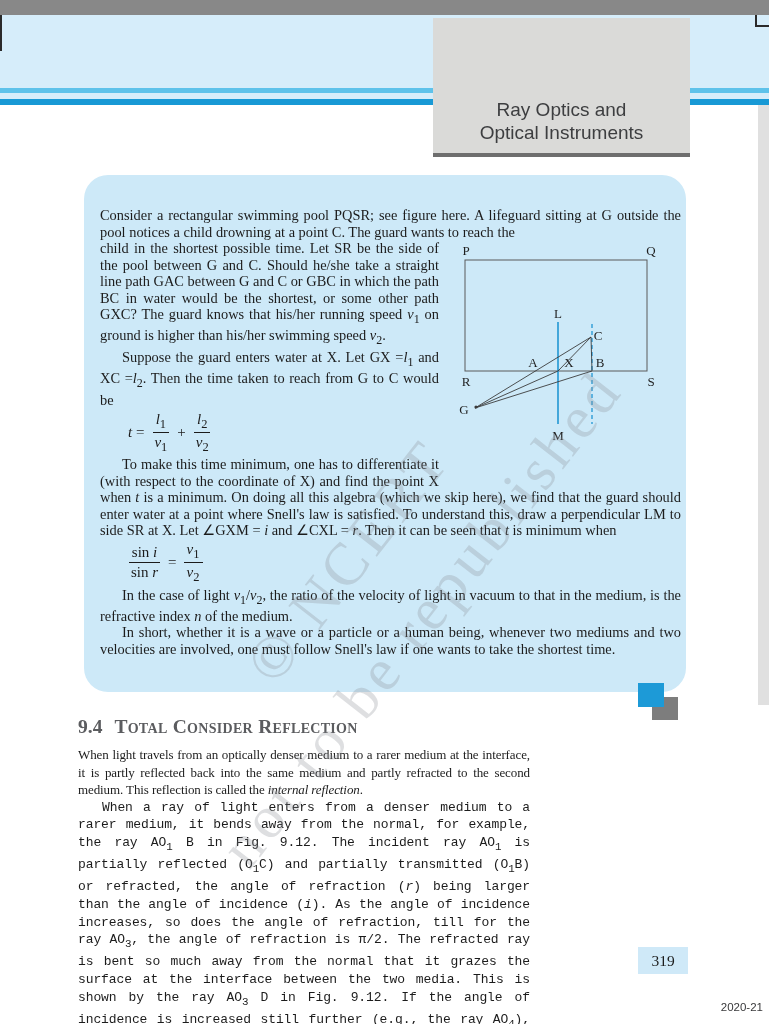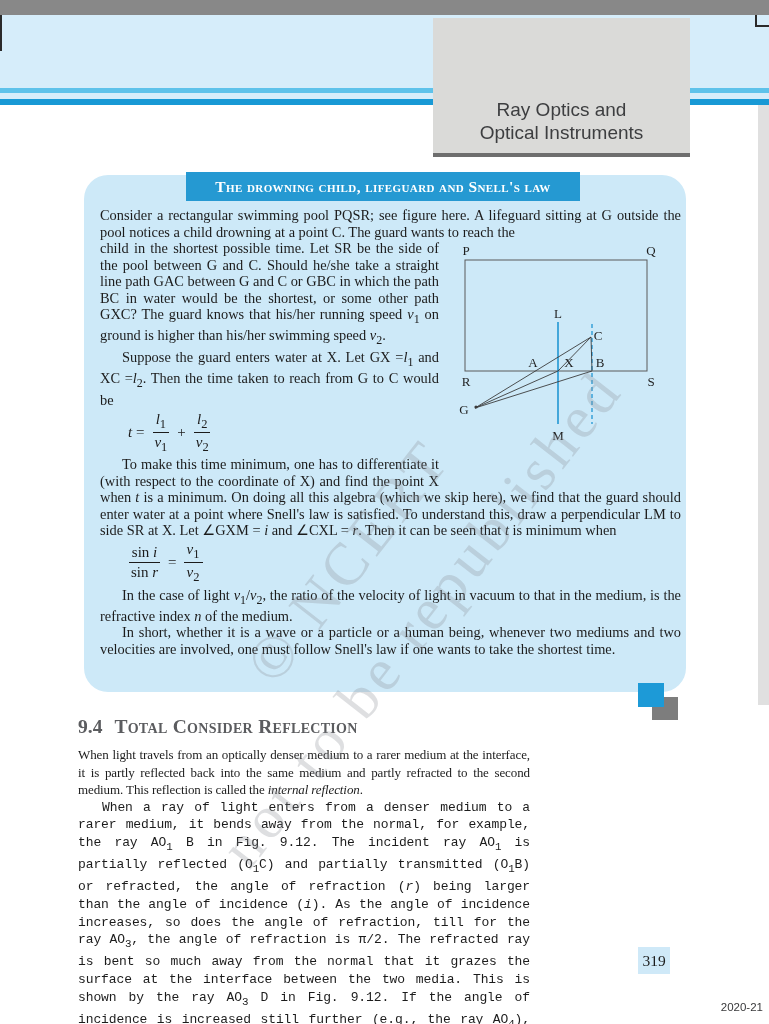--- a/index.html
+++ b/index.html
@@ -69,21 +69,21 @@
   .section-heading .num { margin-right:12px;text-align:right; }
   .section-heading .ttl { font-variant:small-caps; letter-spacing:0.3px; }
   .section-body {
     position:absolute; left:78px; top:731px; width:452px;
     font-size:13px; line-height:17.6px; letter-spacing:-0.1px; text-align:justify;
   }
   .section-body p { margin:0; }
   .section-body .indent2 { text-indent:24px;font-family:Liberation Mono, monospace; }
   
   .page-badge {
-    position:absolute; left:638px; top:932px; width:32px; height:27px;
+    position:absolute; left:638px; top:932px; width:50px; height:27px;
     background:#cfe9f8; display:flex; align-items:center; justify-content:center;
     font-size:15.5px; z-index:2;
   }
   .footer {
     position:absolute; left:0; top:986px; width:769px; text-align:right;
     font-family:"Liberation Sans", sans-serif; font-size:11.5px; color:#38383a; z-index:4;
   }
   .footer span { background:#ffffff; padding:0 6px; }
 </style>
 </head>
@@ -99,21 +99,20 @@
   <div class="chapter-box">
     <div>Ray Optics and</div>
     <div>Optical Instruments</div>
   </div>
 
   <div class="corner-tl"></div>
   <div class="corner-tr"></div>
   <div class="corner-br"></div>
 
   <div class="blue-box">
-    <div class="box-header">The drowning child, lifeguard and Snell's law</div>
 
     <div class="box-content">
       <p>Consider a rectangular swimming pool PQSR; see figure here. A lifeguard sitting at G outside the pool notices a child drowning at a point C. The guard wants to reach the</p>
 
       <div>
 
         <div class="fig">
           <svg viewBox="0 0 234 204" width="234" height="204">
             <rect x="18" y="20" width="182" height="111" fill="none" stroke="#5a5a5a" stroke-width="1"></rect>
 

